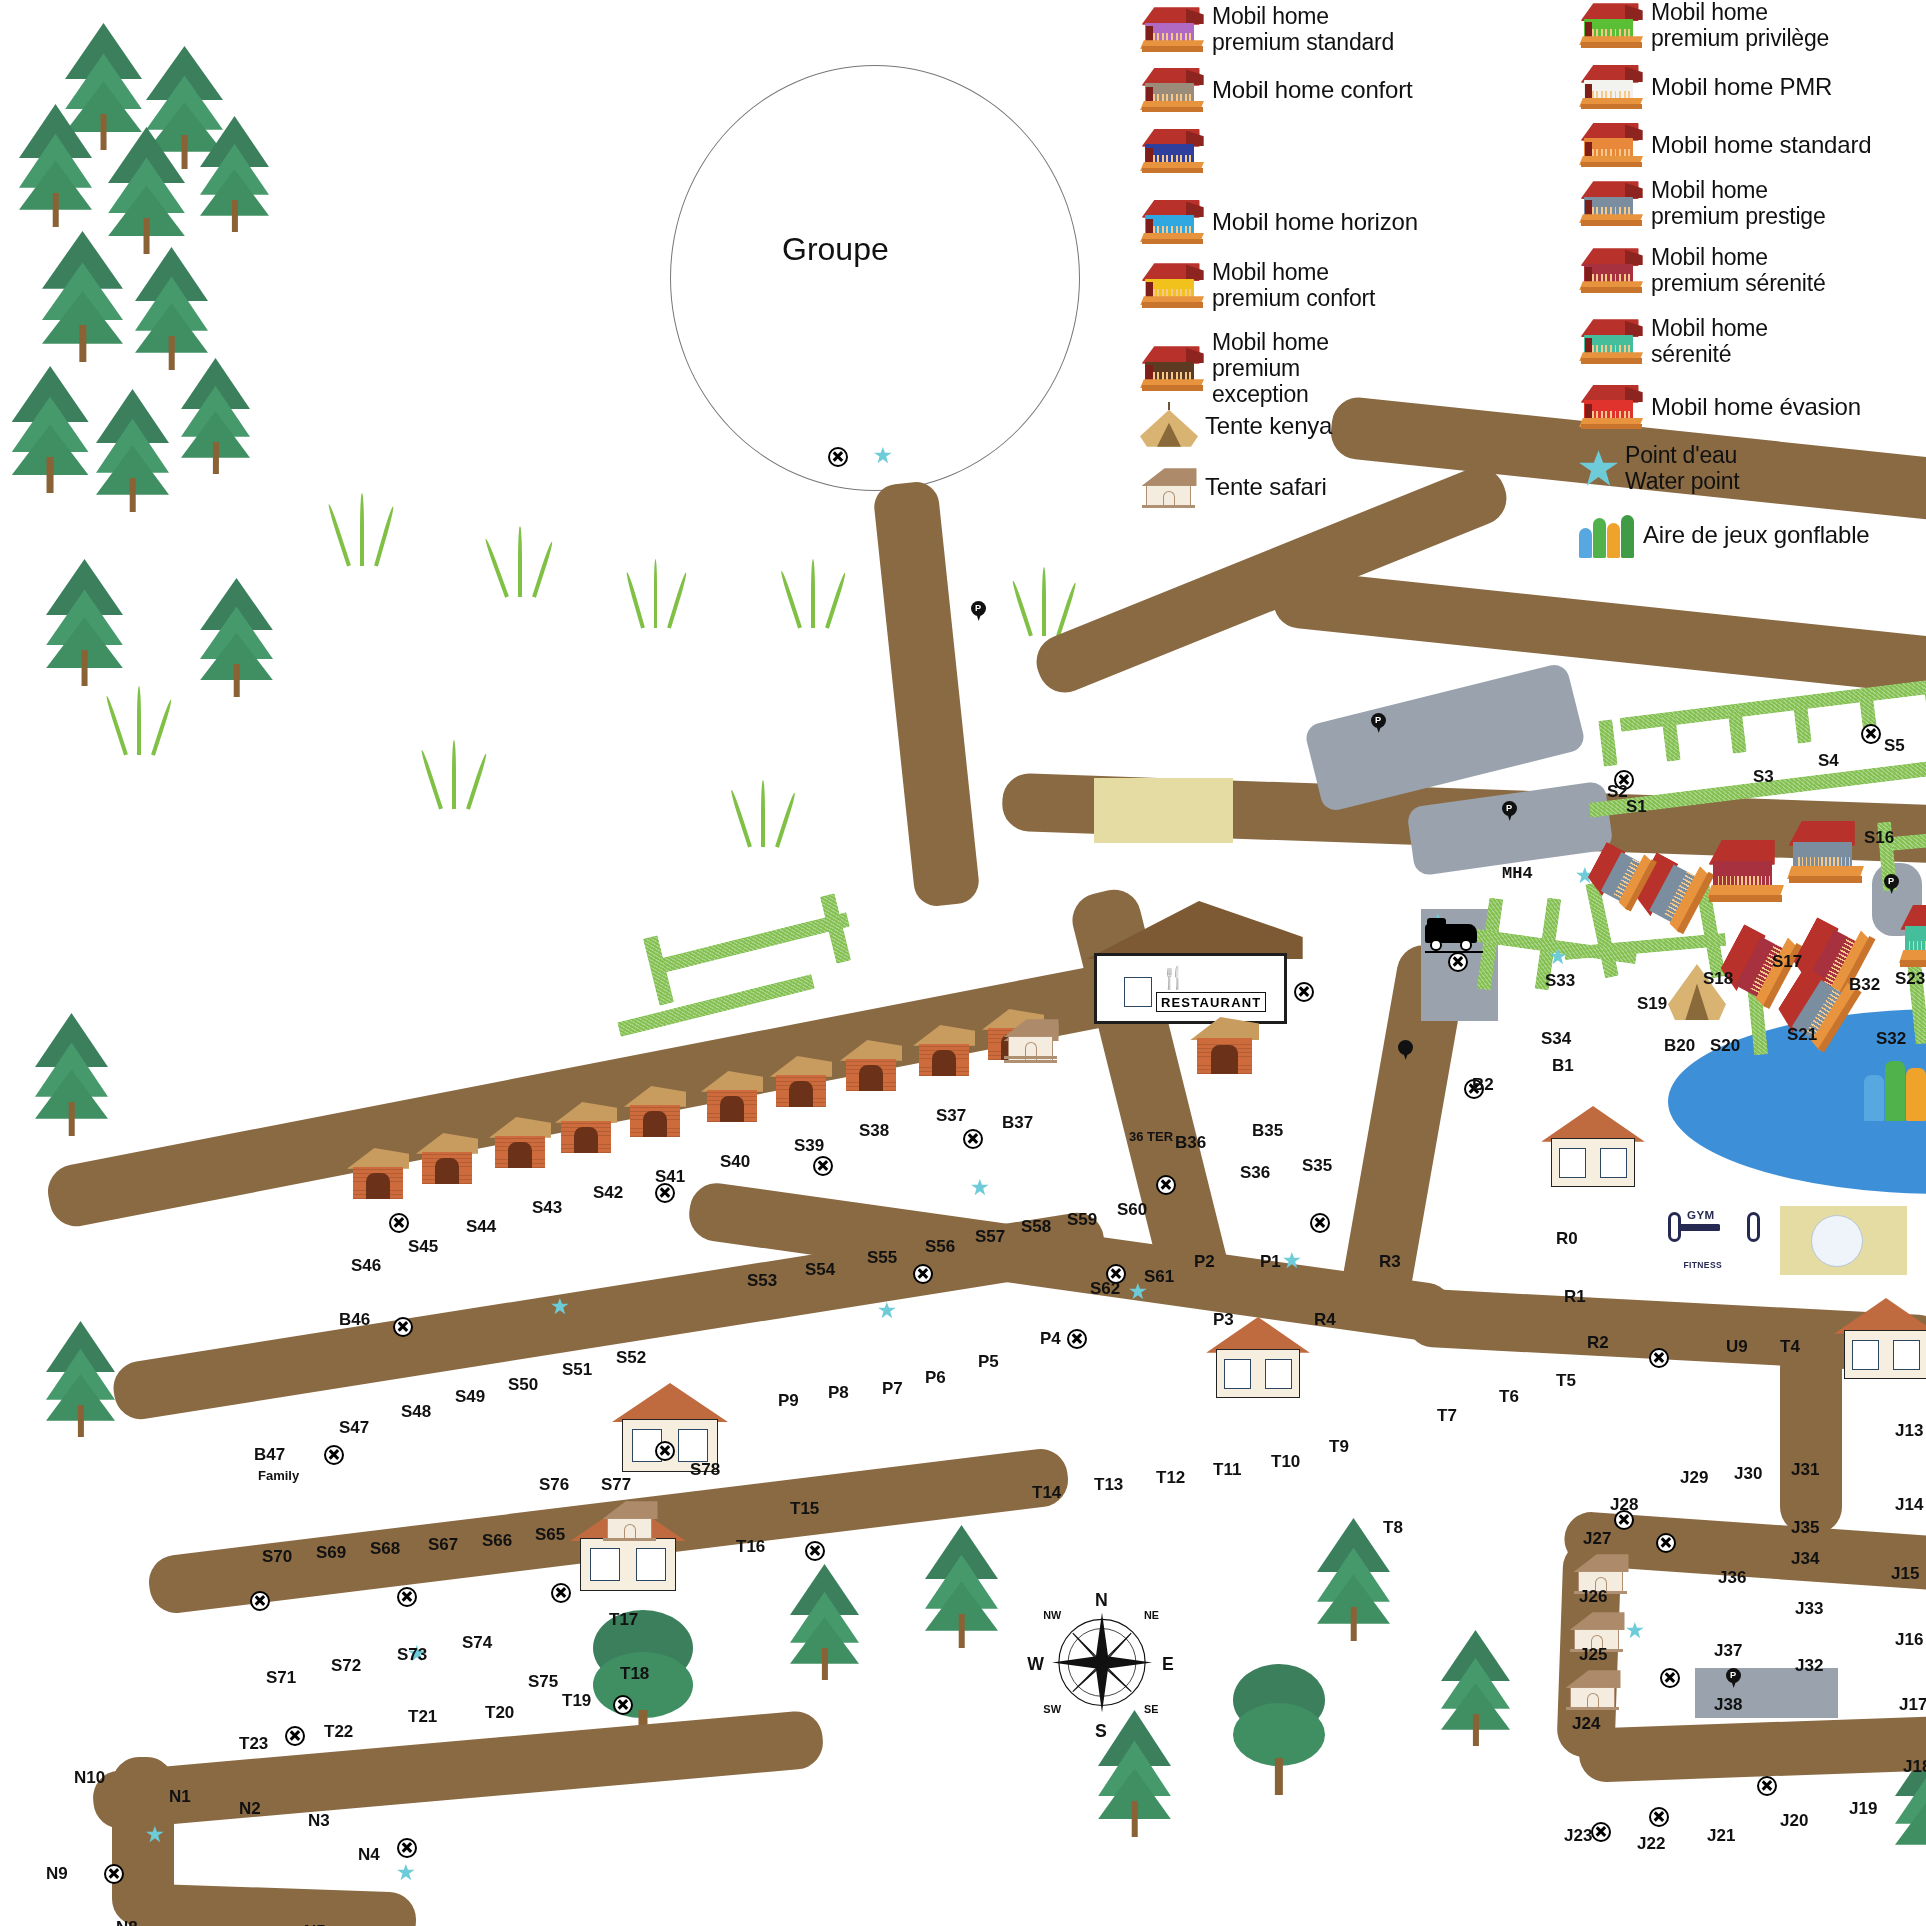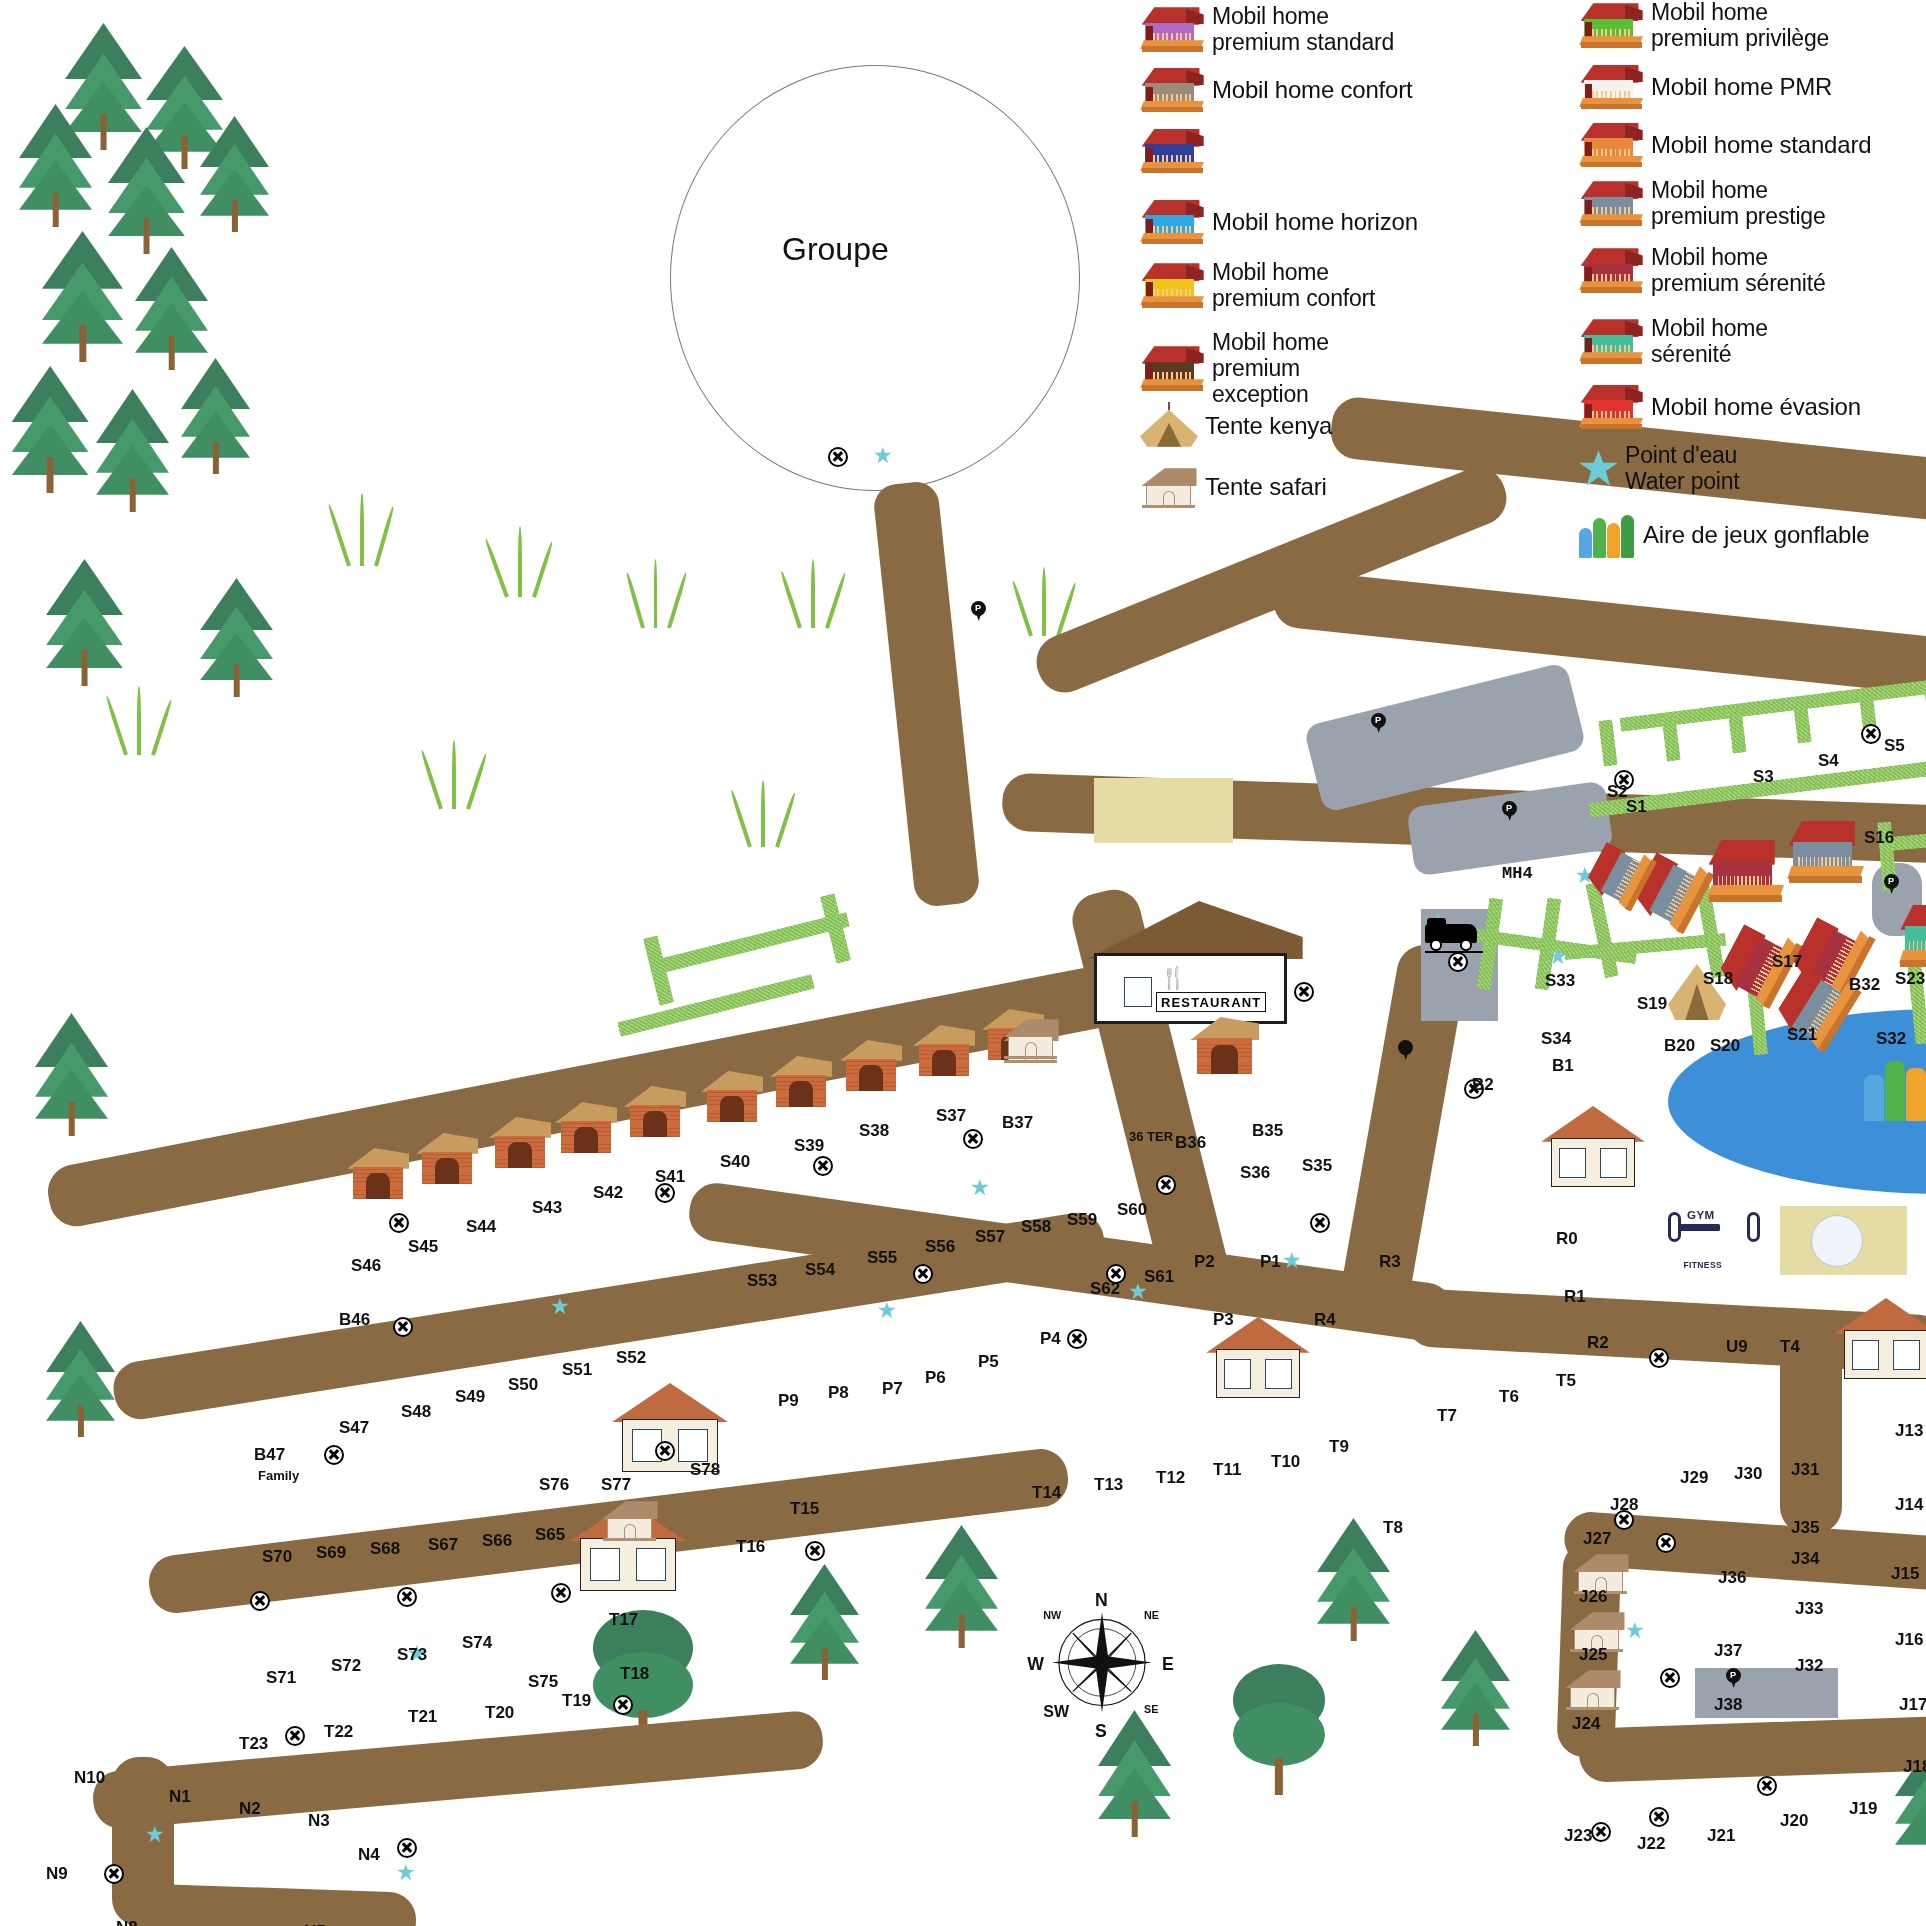--- a/index.html
+++ b/index.html
@@ -840,21 +840,21 @@
           <polygon points="-76,-76 -12,-6 6,12 76,76" fill="none" stroke="#111" stroke-width="3"></polygon>
         </g>
       </g>
     </svg>
     <div class="lbl" style="left:74px;top:17.7px;">N</div>
     <div class="lbl" style="left:74px;top:149px;">S</div>
     <div class="lbl" style="left:141px;top:82px;">E</div>
     <div class="lbl" style="left:6.2px;top:82px;">W</div>
     <div class="lbl" style="left:22.3px;top:37px;font-size:10.8px;">NW</div>
     <div class="lbl" style="left:123px;top:37px;font-size:10.8px;">NE</div>
-    <div class="lbl" style="left:22.3px;top:131px;font-size:16px;">SW</div>
+    <div class="lbl" style="left:22.3px;top:131px;font-size:11px;">SW</div>
     <div class="lbl" style="left:123px;top:131px;font-size:10.8px;">SE</div>
   </div>
 
   <div class="legend">
 
     <div class="lcol" style="left:0;width:424px;">
       <div class="litem" style="top:3.9px;">
         <span class="licon">
             <span class="mh">
               <span class="roof"></span>

